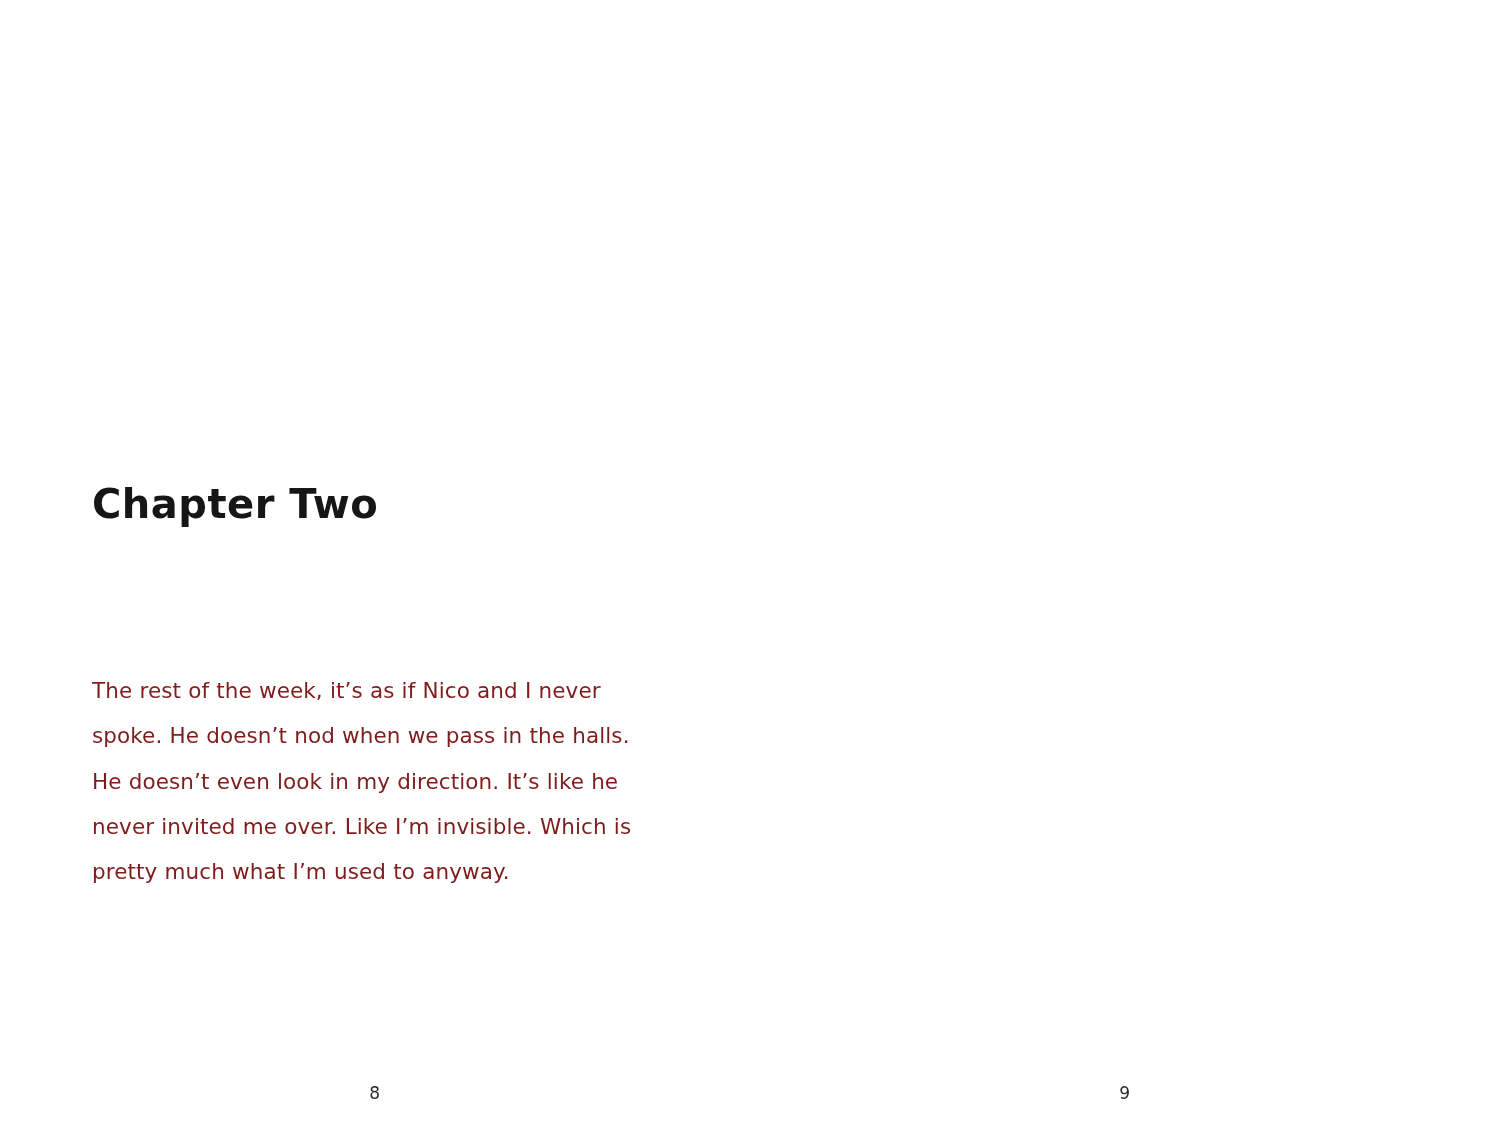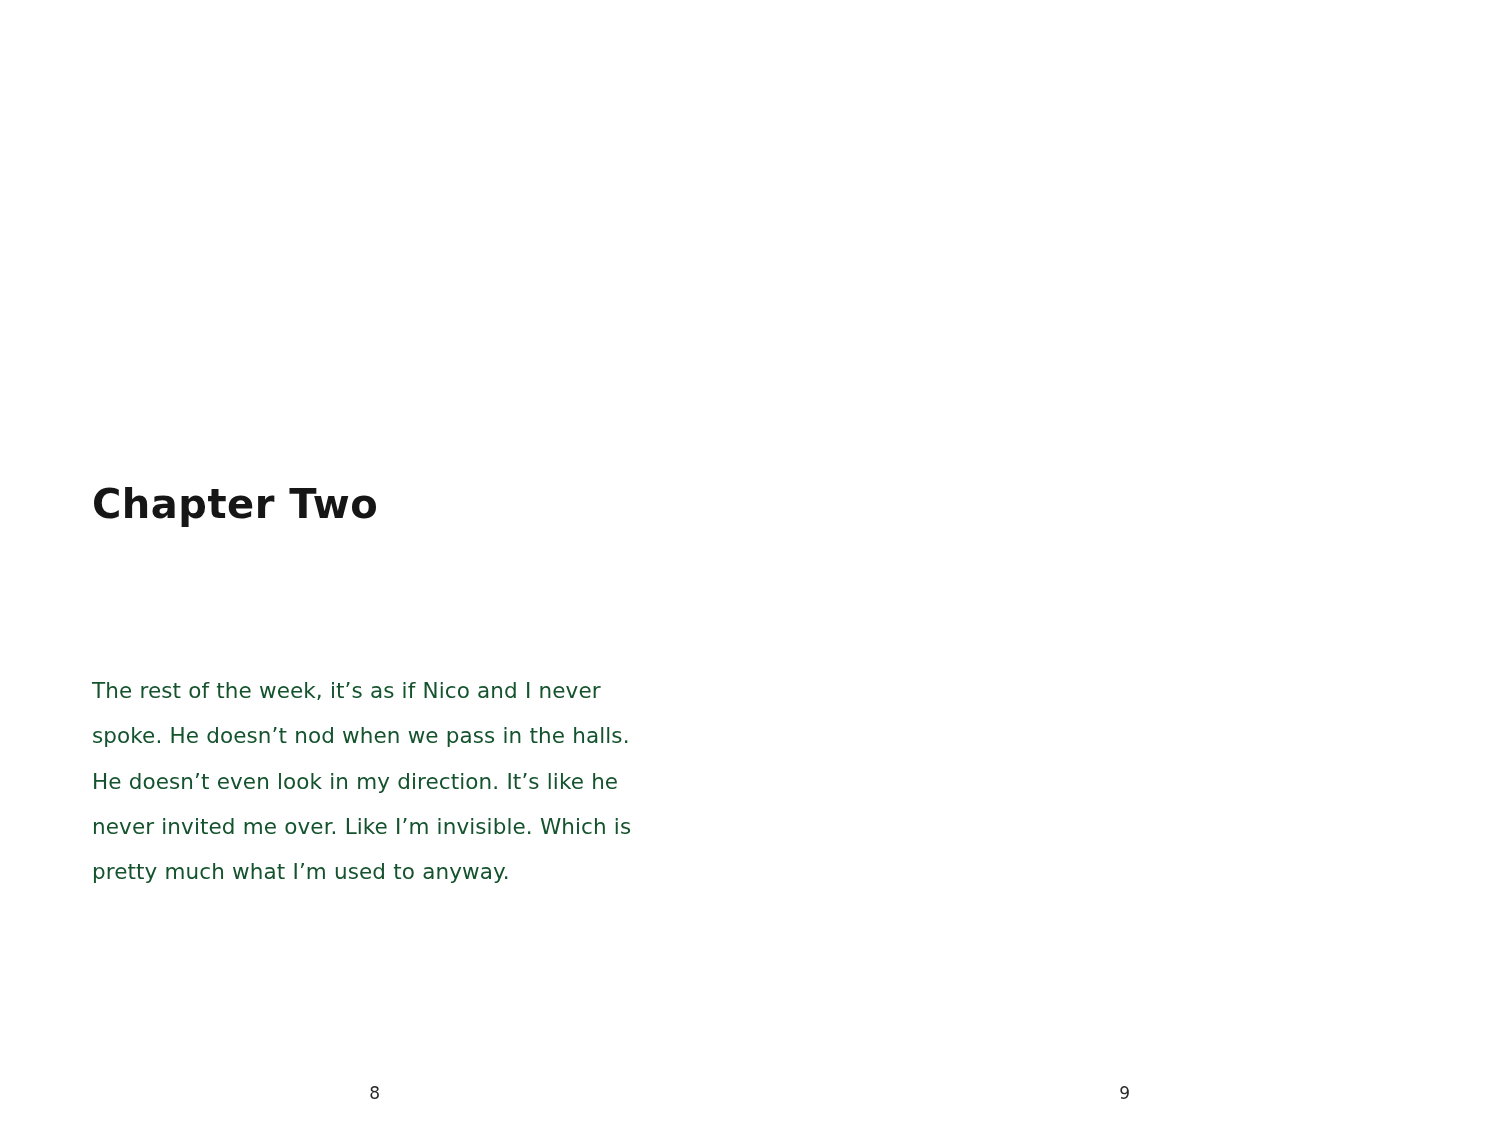--- a/index.html
+++ b/index.html
@@ -46,21 +46,21 @@
 
   p.body-par {
     font-size: 21.5px;
     line-height: 45.3px;
     margin: 0;
     padding: 0;
     text-align: justify;
     text-justify: inter-word;
     letter-spacing: 0.1px;
     word-spacing: 0.2px;
-    color: #14532d;
+    color: #7f1d1d;
   }
 
   p.body-par.indent {
     text-indent: 34px;
   }
 
   .left-body {
     position: absolute;
     top: 636px;
     left: 92px;

